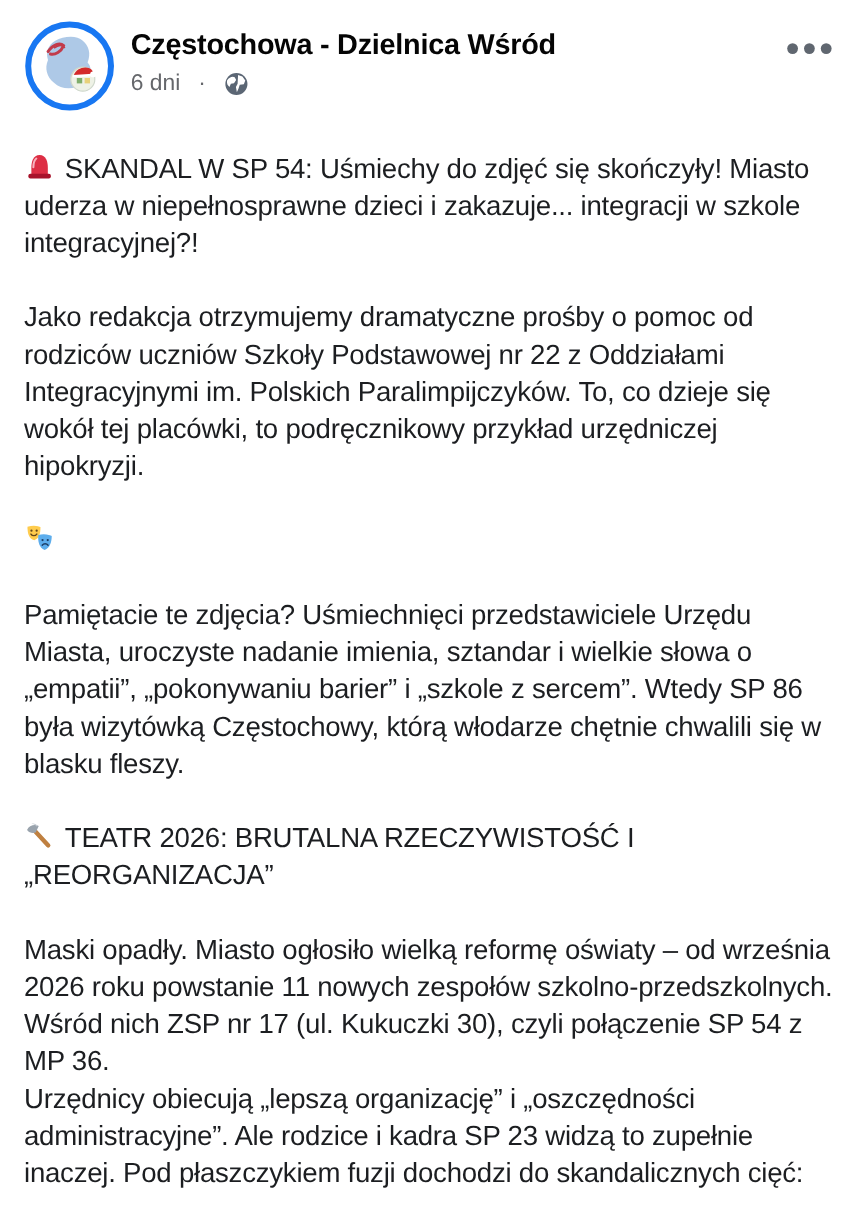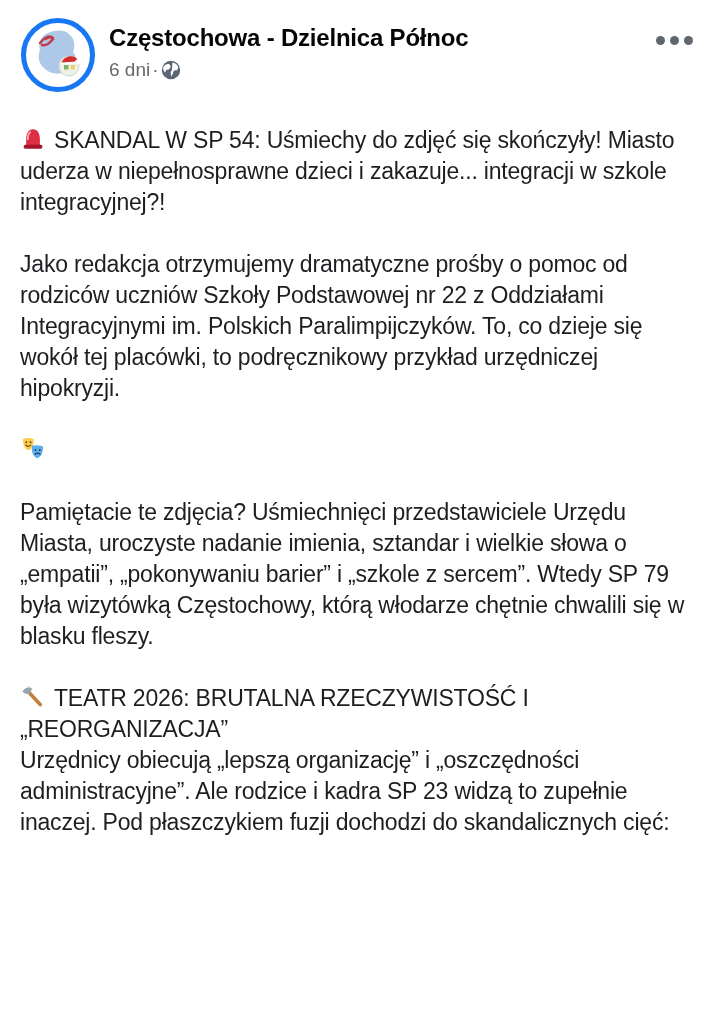--- a/index.html
+++ b/index.html
@@ -29,21 +29,21 @@
     font-size: 24px;
     font-weight: bold;
     color: #050505;
     line-height: 30px;
     letter-spacing: -0.2px;
     cursor: pointer;
   }
   .meta {
     display: flex;
     align-items: center;
-    gap: 2px;
+    gap: 15px;
     margin-top: 5px;
     font-size: 19px;
     color: #65676b;
     line-height: 24px;
   }
   .meta .timestamp { cursor: pointer; }
   .globe { display: inline-flex; align-items: center; }
   .menu-button {
     position: absolute;
     top: 30px; right: 24px;
@@ -93,21 +93,21 @@
         <circle cx="49" cy="49" r="10" fill="#eef2e6" stroke="#cfd8cc" stroke-width="1"></circle>
         <rect x="44" y="48" width="4.5" height="4.5" fill="#7fae6b"></rect>
         <rect x="50.5" y="48" width="4.5" height="4.5" fill="#e8d27a"></rect>
         <path d="M41.5 46 C43 39 54 37 57 42 L57.5 46 Z" fill="#d42b2b"></path>
         <circle cx="57.5" cy="45" r="2.4" fill="#ffffff"></circle>
         <path d="M41.5 46.5 L57 45.5" stroke="#ffffff" stroke-width="2" stroke-linecap="round"></path>
       </svg>
     </div>
 
     <div class="header-text">
-      <div class="page-name">Częstochowa - Dzielnica Północ</div>
+      <div class="page-name">Częstochowa - Dzielnica Wśród</div>
       <div class="meta">
         <span class="timestamp">6 dni</span>
         <span class="separator">·</span>
         <span class="globe">
           <svg width="20" height="20" viewBox="0 0 20 20">
             <circle cx="10" cy="10" r="9.2" fill="#5b6674"></circle>
             <path d="M2.2 7 C4 4.2 7 3.2 8.6 4.4 L9.8 6.6 L8 9.4 L5.4 9.8 L4.2 12.6 L2.6 10.6 C2.1 9.4 2 8.2 2.2 7 Z" fill="#ffffff"></path>
             <path d="M11.4 2.6 L15 3.8 L17.4 7 L16.2 10.2 L12.8 10.6 L11.8 13.8 L10.4 16.8 L9.6 12.6 L11 9.8 Z" fill="#ffffff"></path>
           </svg>
         </span>
@@ -146,32 +146,35 @@
           <path d="M8 12.5 C9.6 15 13 15 14.8 12.5" stroke="#65471b" stroke-width="1.6" fill="none" stroke-linecap="round"></path>
           <path d="M16.5 13.5 C23.5 11.5 30.5 13.5 32 14.8 C32 21.5 30 28.5 23.8 30.8 C17.5 28.5 15.8 21 16.5 13.5 Z" fill="#5dadec"></path>
           <circle cx="21.4" cy="19.4" r="1.3" fill="#1c3d66"></circle>
           <circle cx="27.4" cy="19.4" r="1.3" fill="#1c3d66"></circle>
           <path d="M21 25.5 C22.8 23.2 26 23.2 27.8 25.5" stroke="#1c3d66" stroke-width="1.6" fill="none" stroke-linecap="round"></path>
         </svg>
       </span>
     </p>
 
     <p class="para">
-      <span>Pamiętacie te zdjęcia? Uśmiechnięci przedstawiciele Urzędu Miasta, uroczyste nadanie imienia, sztandar i wielkie słowa o „empatii”, „pokonywaniu barier” i „szkole z sercem”. Wtedy SP 79 była wizytówką Częstochowy, którą włodarze chętnie chwalili się w blasku fleszy.</span>
+      <span>Pamiętacie te zdjęcia? Uśmiechnięci przedstawiciele Urzędu Miasta, uroczyste nadanie imienia, sztandar i wielkie słowa o „empatii”, „pokonywaniu barier” i „szkole z sercem”. Wtedy SP 86 była wizytówką Częstochowy, którą włodarze chętnie chwalili się w blasku fleszy.</span>
     </p>
 
     <p class="para">
       <span class="emoji">
         <svg viewBox="0 0 36 36">
           <path d="M11 10 L28 28.5" stroke="#bf8040" stroke-width="5" stroke-linecap="round"></path>
           <path d="M3.5 10.5 C5.5 5.5 12.5 3.5 17 6 L13.5 13.5 C9.5 14.8 5.8 13.5 3.5 10.5 Z" fill="#99a3ad"></path>
           <path d="M15.5 5.5 C13.5 3 10.5 2.5 8.5 3.5 C11 3.8 13.5 5 15 7 Z" fill="#c6cdd4"></path>
         </svg>
       </span><span>TEATR 2026: BRUTALNA RZECZYWISTOŚĆ I „REORGANIZACJA”</span>
     </p>
 
+    <p class="para">
+      <span>Maski opadły. Miasto ogłosiło wielką reformę oświaty – od września 2026 roku powstanie 11 nowych zespołów szkolno-przedszkolnych. Wśród nich ZSP nr 17 (ul. Kukuczki 30), czyli połączenie SP 54 z MP 36.</span>
+    </p>
 
     <p class="para joined">
       <span>Urzędnicy obiecują „lepszą organizację” i „oszczędności administracyjne”. Ale rodzice i kadra SP 23 widzą to zupełnie inaczej. Pod płaszczykiem fuzji dochodzi do skandalicznych cięć:</span>
     </p>
 
   </div>
 </div>
 
 </body></html>

